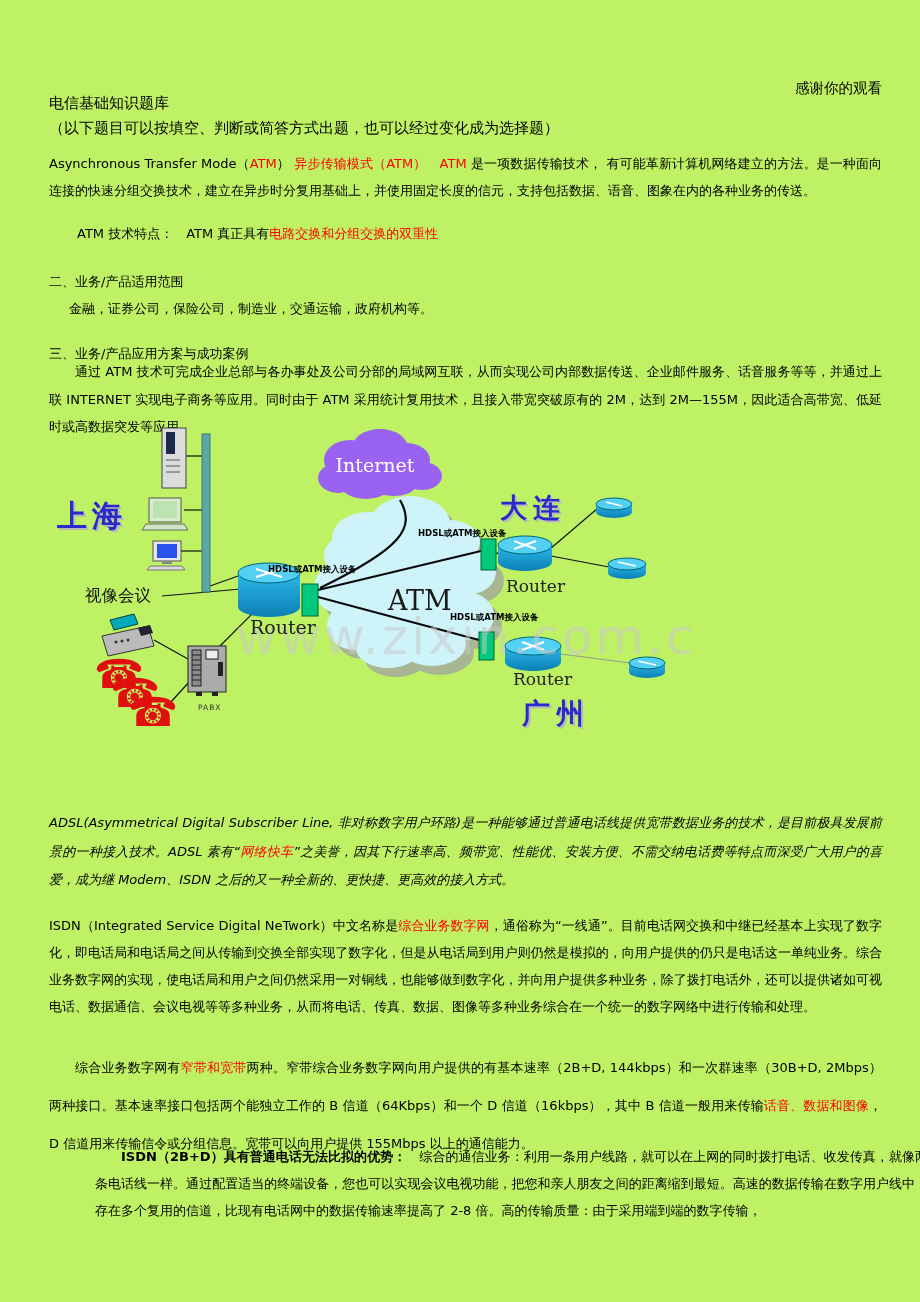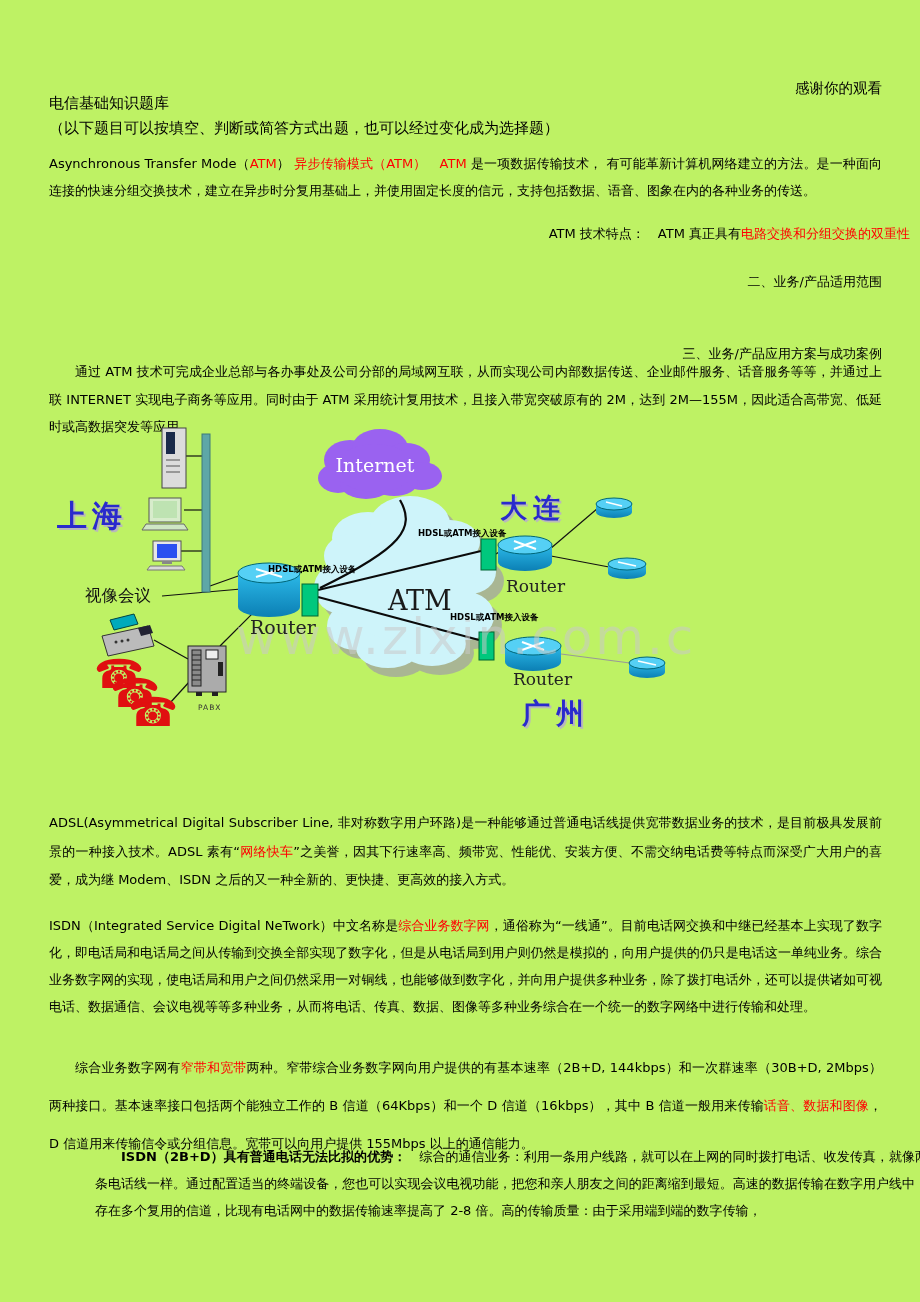--- a/index.html
+++ b/index.html
@@ -1,39 +1,40 @@
 <!DOCTYPE html>
 <html><head>
 <meta charset="utf-8">
 <style>
   html,body{margin:0;padding:0;background:#fff;}
   .page{position:relative;width:920px;height:1302px;background:#bef264;overflow:hidden;
         font-family:"DejaVu Sans","Liberation Sans",sans-serif;color:#000;}
   .para{position:absolute;left:49px;width:833px;font-size:13px;line-height:27px;text-align:justify;}
-  .nojust{text-align:right;}
+  .nojust{text-align:left;}
   .thanks{position:absolute;top:79px;right:38px;font-size:14.5px;}
   .title{position:absolute;top:94px;left:49px;font-size:15px;}
   .subtitle{position:absolute;top:119px;left:49px;font-size:15px;}
   .indent2{text-indent:2em;}
   .diagram{position:absolute;left:50px;top:420px;width:650px;height:330px;}
   svg text{user-select:none;}
 </style>
 </head>
 <body>
 
 <div class="page">
 
   <div class="thanks">感谢你的观看</div>
   <div class="title">电信基础知识题库</div>
   <div class="subtitle">（以下题目可以按填空、判断或简答方式出题，也可以经过变化成为选择题）</div>
 
   <p class="para" style="top:137px;"><span>Asynchronous Transfer Mode（</span><span style="color: rgb(255, 0, 0);">ATM</span><span>） </span><span style="color: rgb(255, 0, 0);">异步传输模式（ATM）</span><span>　</span><span style="color: rgb(255, 0, 0);">ATM</span><span> 是一项数据传输技术， 有可能革新计算机网络建立的方法。是一种面向连接的快速分组交换技术，建立在异步时分复用基础上，并使用固定长度的信元，支持包括数据、语音、图象在内的各种业务的传送。</span></p>
   <p class="para nojust" style="top:207px;padding-left:28px;"><span>ATM 技术特点：　ATM 真正具有</span><span style="color: rgb(255, 0, 0);">电路交换和分组交换的双重性</span></p>
 
   <p class="para nojust" style="top:255px;">二、业务/产品适用范围</p>
+  <p class="para nojust" style="top:282px;padding-left:20px;">金融，证券公司，保险公司，制造业，交通运输，政府机构等。</p>
 
   <p class="para nojust" style="top:327px;">三、业务/产品应用方案与成功案例</p>
   <p class="para indent2" style="top:345px;line-height:27.5px;">通过 ATM 技术可完成企业总部与各办事处及公司分部的局域网互联，从而实现公司内部数据传送、企业邮件服务、话音服务等等，并通过上联 INTERNET 实现电子商务等应用。同时由于 ATM 采用统计复用技术，且接入带宽突破原有的 2M，达到 2M—155M，因此适合高带宽、低延时或高数据突发等应用。</p>
 
   <div class="diagram">
     <svg width="650" height="330" viewBox="0 0 650 330" xmlns="http://www.w3.org/2000/svg">
       <defs>
         <linearGradient id="cyl" x1="0" y1="0" x2="0" y2="1">
           <stop offset="0" stop-color="#2cb9e8"></stop>
             <stop offset="1" stop-color="#0b7fb4"></stop>
@@ -211,19 +212,19 @@
         <text x="452" y="99" font-size="27" letter-spacing="6" fill="#b9b9b9">大连</text>
         <text x="450" y="97" font-size="27" letter-spacing="6" fill="#2a2acc">大连</text>
         <text x="474" y="305" font-size="28" letter-spacing="6" fill="#b9b9b9">广州</text>
         <text x="472" y="303" font-size="28" letter-spacing="6" fill="#2a2acc">广州</text>
       </g>
 
       <text x="35" y="181" font-size="16.5" fill="#111">视像会议</text>
     </svg>
   </div>
 
-  <p class="para" style="top:796px;line-height:28.5px;"><span>ADSL(Asymmetrical Digital Subscriber Line, 非对称数字用户环路)是一种能够通过普通电话线提供宽带数据业务的技术，是目前极具发展前景的一种接入技术。ADSL 素有“</span><span style="color: rgb(255, 0, 0);">网络快车</span><span>”之美誉，因其下行速率高、频带宽、性能优、安装方便、不需交纳电话费等特点而深受广大用户的喜爱，成为继 Modem、ISDN 之后的又一种全新的、更快捷、更高效的接入方式。</span></p>
+  <p class="para" style="top:796px;line-height:28.5px;font-style:italic;"><span>ADSL(Asymmetrical Digital Subscriber Line, 非对称数字用户环路)是一种能够通过普通电话线提供宽带数据业务的技术，是目前极具发展前景的一种接入技术。ADSL 素有“</span><span style="color: rgb(255, 0, 0);">网络快车</span><span>”之美誉，因其下行速率高、频带宽、性能优、安装方便、不需交纳电话费等特点而深受广大用户的喜爱，成为继 Modem、ISDN 之后的又一种全新的、更快捷、更高效的接入方式。</span></p>
   <p class="para" style="top:899px;"><span>ISDN（Integrated Service Digital NeTwork）中文名称是</span><span style="color: rgb(255, 0, 0);">综合业务数字网</span><span>，通俗称为“一线通”。目前电话网交换和中继已经基本上实现了数字化，即电话局和电话局之间从传输到交换全部实现了数字化，但是从电话局到用户则仍然是模拟的，向用户提供的仍只是电话这一单纯业务。综合业务数字网的实现，使电话局和用户之间仍然采用一对铜线，也能够做到数字化，并向用户提供多种业务，除了拨打电话外，还可以提供诸如可视电话、数据通信、会议电视等等多种业务，从而将电话、传真、数据、图像等多种业务综合在一个统一的数字网络中进行传输和处理。</span></p>
   <p class="para indent2" style="top:1036px;line-height:38px;"><span>综合业务数字网有</span><span style="color: rgb(255, 0, 0);">窄带和宽带</span><span>两种。窄带综合业务数字网向用户提供的有基本速率（2B+D, 144kbps）和一次群速率（30B+D, 2Mbps）两种接口。基本速率接口包括两个能独立工作的 B 信道（64Kbps）和一个 D 信道（16kbps），其中 B 信道一般用来传输</span><span style="color: rgb(255, 0, 0);">话音、数据和图像</span><span>，D 信道用来传输信令或分组信息。宽带可以向用户提供 155Mbps 以上的通信能力。</span></p>
   <p class="para indent2" style="top:1130px;margin-left:46px;"><span style="font-weight: bold;">ISDN（2B+D）具有普通电话无法比拟的优势：</span><span>　综合的通信业务：利用一条用户线路，就可以在上网的同时拨打电话、收发传真，就像两条电话线一样。通过配置适当的终端设备，您也可以实现会议电视功能，把您和亲人朋友之间的距离缩到最短。高速的数据传输在数字用户线中，存在多个复用的信道，比现有电话网中的数据传输速率提高了 2-8 倍。高的传输质量：由于采用端到端的数字传输，</span></p>
   <p class="para nojust" style="top:1258px;margin-top:48px;">谢谢观赏</p>
 
 </div>
 
 </body></html>

